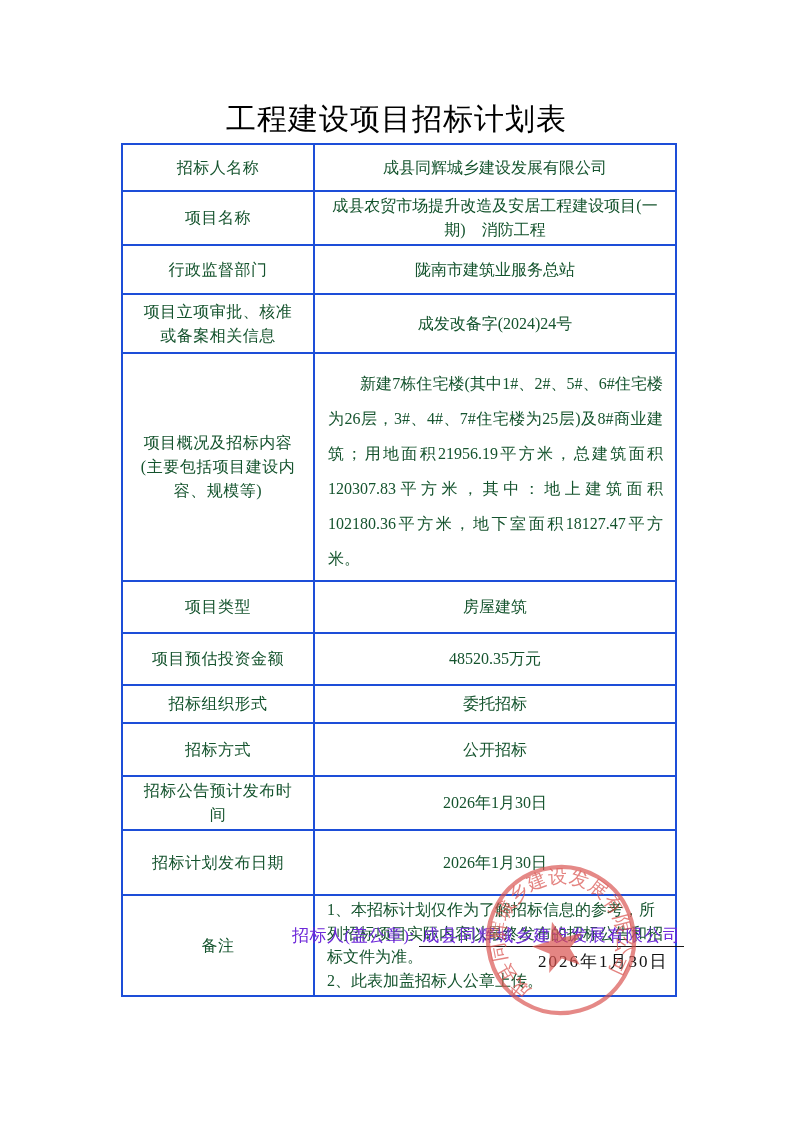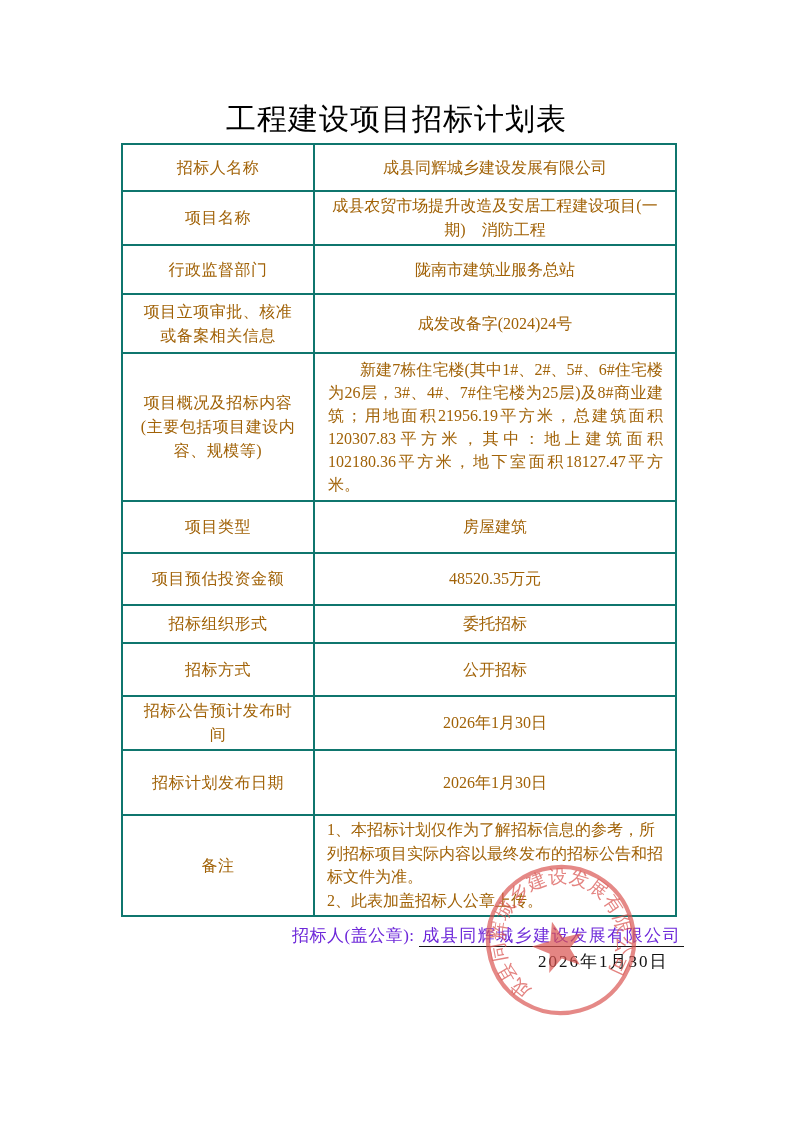--- a/index.html
+++ b/index.html
@@ -26,40 +26,40 @@
   }
   table.main {
     position: absolute;
     left: 121px;
     top: 143px;
     width: 554px;
     border-collapse: collapse;
     table-layout: fixed;
   }
   table.main td {
-    border: 2px solid #0f766e;
+    border: 2px solid #1d4ed8;
     vertical-align: middle;
     font-size: 16px;
     line-height: 24px;
-    color: #a16207;
+    color: #14532d;
   }
   td.lbl {
     text-align: center;
     padding: 2px 16px;
     letter-spacing: 0.5px;
   }
   td.val {
     text-align: center;
     padding: 2px 10px;
   }
   td.val.justify {
     text-align: justify;
     text-indent: 2em;
-    padding: 4px 12px 4px 13px;
-    line-height: 23px;
+    padding: 12px 12px 4px 13px;
+    line-height: 35px;
   }
   td.val.list {
     text-align: left;
     vertical-align: middle;
     padding: 1px 10px 2px 12px;
     line-height: 23.5px;
   }
   .footer-line1 {
     position: absolute;
     left: 292px;

